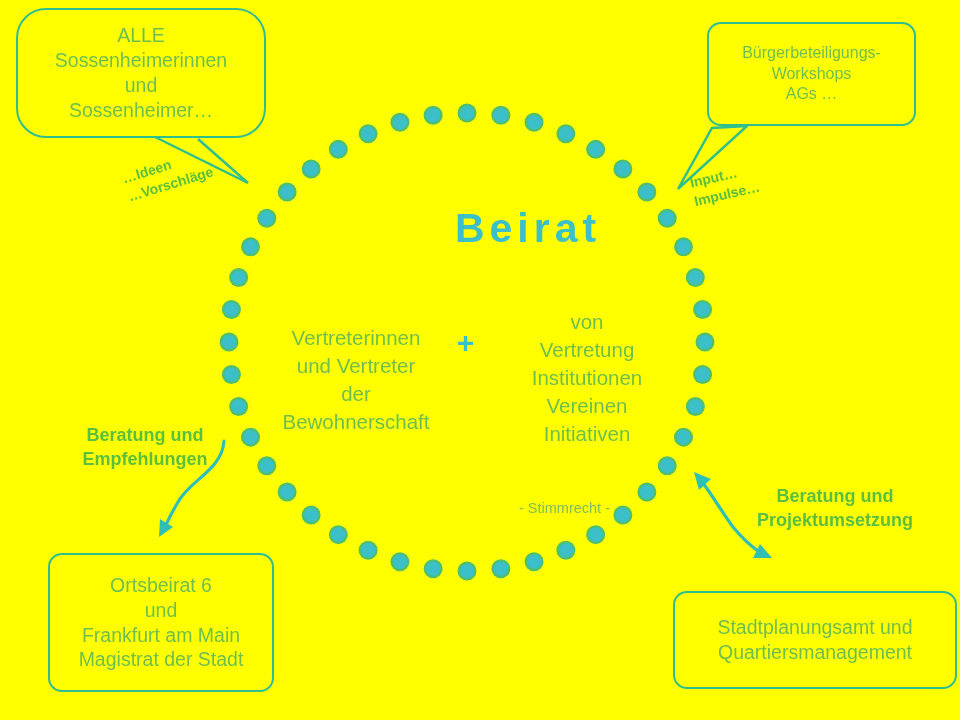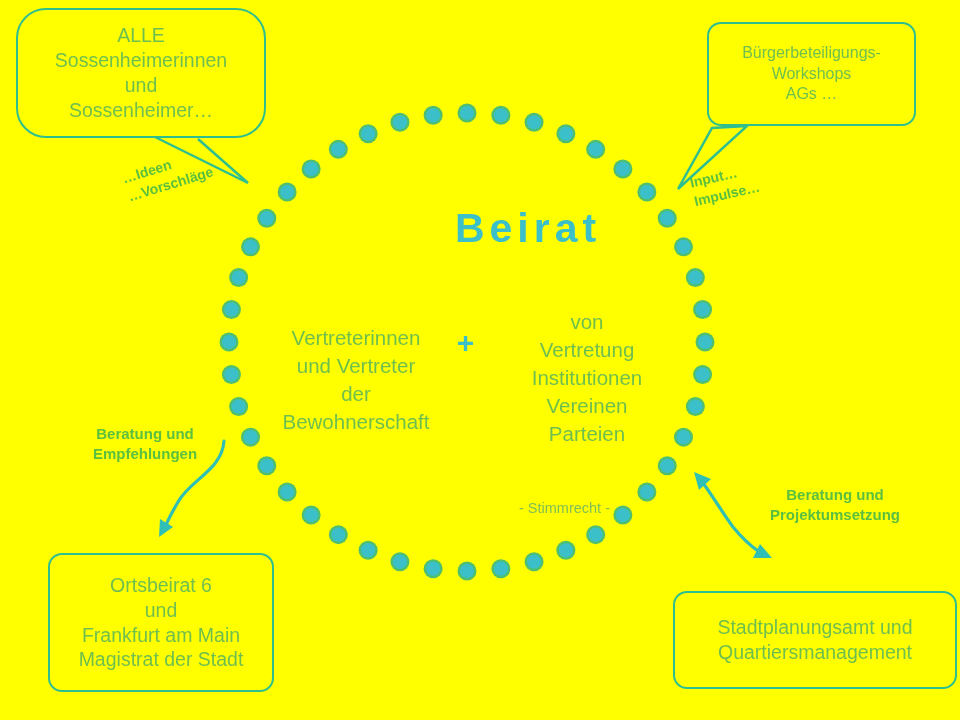--- a/index.html
+++ b/index.html
@@ -67,21 +67,21 @@
     position:absolute;left:330px;top:500px;width:280px;
     text-align:right;
     color:#7FBF55;
     font-size:14.5px;
   }
 
   .flow-label{
     position:absolute;
     color:#5BBF3F;
     font-weight:bold;
-    font-size:15px;
+    font-size:18px;
     line-height:1.32;
     text-align:center;
     white-space:nowrap;
   }
   #label-beratung-empfehlungen{left:70px;top:424px;width:150px;}
   #label-beratung-projekt{left:740px;top:485px;width:190px;}
 
   .rot-label{
     position:absolute;
     color:#5BBF3F;
@@ -244,21 +244,21 @@
     <span class="bline">Bewohnerschaft</span>
   </div>
 
   <div id="plus-sign">+</div>
 
   <div class="center-col" id="col-right">
     <span class="bline">von</span>
     <span class="bline">Vertretung</span>
     <span class="bline">Institutionen</span>
     <span class="bline">Vereinen</span>
-    <span class="bline">Parteien</span>
+    <span class="bline">Initiativen</span>
   </div>
 
   <div id="stimmrecht">- Stimmrecht -</div>
 
   <div class="rot-label" id="label-ideen">
     <span class="bline">…Ideen</span>
     <span class="bline">…Vorschläge</span>
   </div>
 
   <div class="rot-label" id="label-input">

